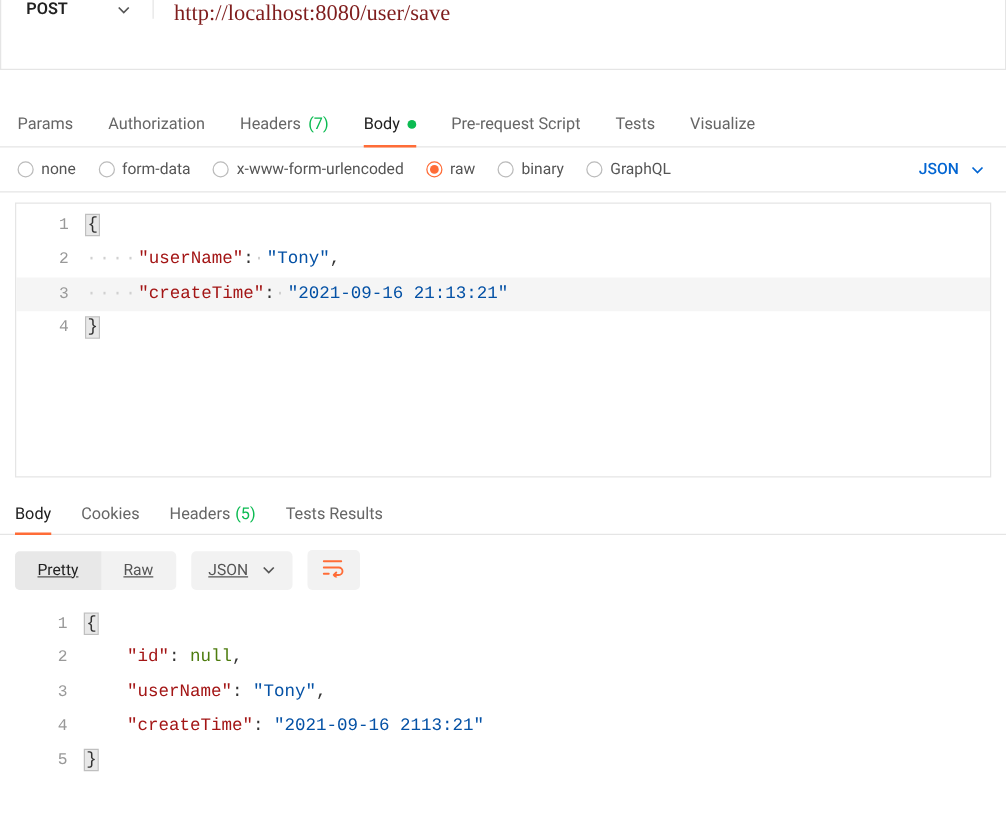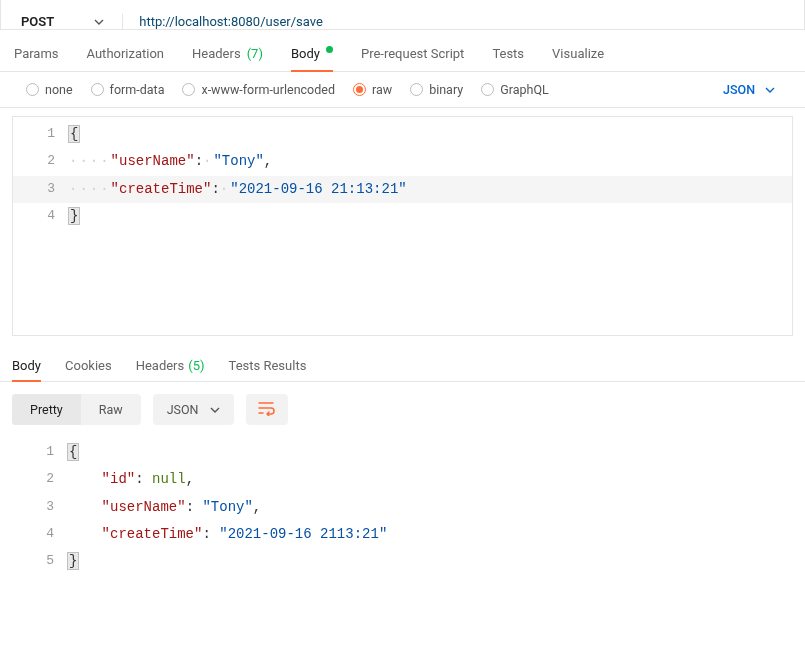--- a/index.html
+++ b/index.html
@@ -5,60 +5,61 @@
   * { box-sizing: border-box; margin: 0; padding: 0; }
   body {
     font-family: -apple-system, BlinkMacSystemFont, "Segoe UI", Roboto, sans-serif;
     font-size: 13px;
     color: #212121;
     background: #fff;
     width: 805px;
   }
   .url-bar {
     display: flex;
-    align-items: flex-end;
+    align-items: flex-start;
     border: 1px solid #e5e5e5;
     border-top: none;
-    height: 30px;
+    height: 56px;
   }
   .method-selector {
     display: flex;
     align-items: center;
     padding: 0 18px 0 20px;
     border-right: 1px solid #e5e5e5;
     gap: 40px;
     cursor: pointer;
   }
   .method-label { font-weight: 600; font-size: 13px; }
   .chevron-down {
     width: 10px; height: 10px;
     display: inline-block;
   }
   .chevron-down svg { display:block; }
   .url-input {
     flex: 1;
     display: flex;
     align-items: center;
     padding: 0 16px;
-    font-size: 13px;
-    color: #0c4a6e;
+    font-size: 18px;
+    color: #7f1d1d;
+    font-family: Liberation Serif, serif;
   }
   .tabs {
     display: flex;
     gap: 28px;
     padding: 16px 14px 0 14px;
     border-bottom: 1px solid #e5e5e5;
     font-size: 13px;
     color: #666;
   }
   .tab {
     padding-bottom: 10px;
     cursor: pointer;
     position: relative;
-    display: flex; align-items:flex-start; gap:6px;
+    display: flex; align-items:center; gap:6px;margin-top:20px;
   }
   .tab.active {
     color: #212121;
   }
   .tab.active::after {
     content: "";
     position: absolute;
     left: 0; right: 0; bottom: -1px;
     height: 2px;
     background: #ff6c37;
@@ -66,21 +67,21 @@
   .dot-green {
     width: 7px; height: 7px; border-radius: 50%;
     background: #0cbb52;
     display:inline-block;
   }
   .count-green { color: #0cbb52; }
   .body-type-row {
     display: flex;
     align-items: flex-start;
     gap: 18px;
-    padding: 10px 26px;
+    padding: 10px 14px;
     border-bottom: 1px solid #e5e5e5;
     font-size: 12.5px;
     color: #555;
   }
   .radio-opt {
     display: flex; align-items: center; gap: 6px;
     cursor: pointer;
   }
   .radio {
     width: 13px; height: 13px; border-radius: 50%;
@@ -158,20 +159,21 @@
     height:2px;
     background:#ff6c37;
   }
 
   .view-row {
     display:flex; align-items:center;
     gap:0;
     padding:12px 12px 6px 12px;
     font-size:12.5px;
     color:#555;
+    text-decoration:underline;
   }
   .seg {
     display:flex;
     background:#f2f2f2;
     border-radius:4px;
     overflow:hidden;
   }
   .seg .seg-btn {
     padding:8px 18px;
     cursor:pointer;

